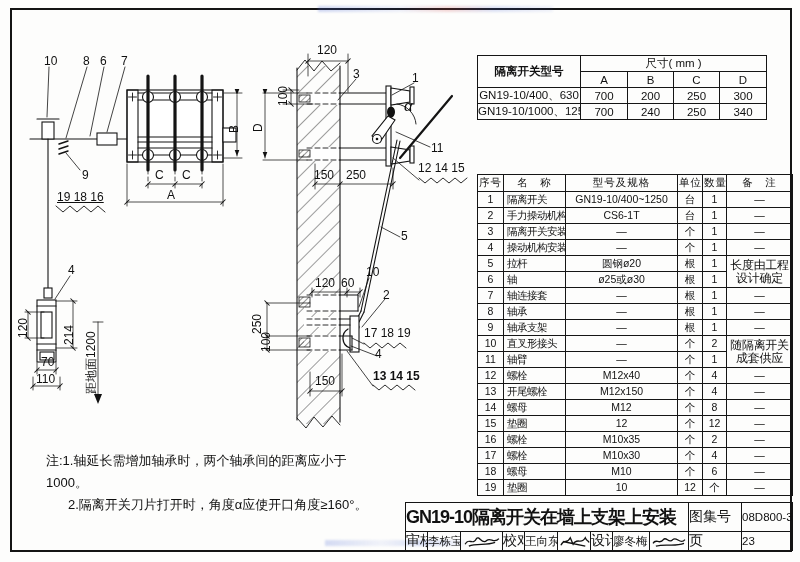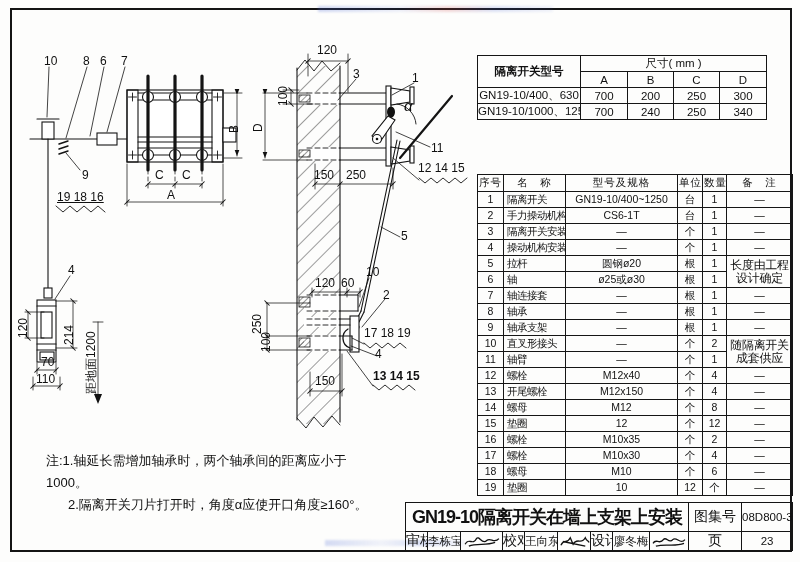--- a/index.html
+++ b/index.html
@@ -25,21 +25,21 @@
   #dimtable .model-h{font-weight:bold;}
   
   #partstable{position:absolute;left:477px;top:174px;width:315px;}
   #partstable td,#partstable th{border:1.3px solid #151515;font-size:10.5px;font-weight:normal;
         text-align:center;padding:0 1px;height:15px;line-height:1.05;overflow:hidden;white-space:nowrap;}
   #partstable th{height:16px;letter-spacing:1px;}
   #partstable td:nth-child(2){text-align:left;padding-left:3px;letter-spacing:-0.5px;}
   #partstable td.rm{white-space:pre-line;font-size:12px;letter-spacing:-0.3px;}
   
   #titleblock{position:absolute;left:405px;top:502px;width:387px;}
-  #titleblock td{border:1.6px solid #141414;text-align:center;padding:0;overflow:hidden;white-space:nowrap;}
+  #titleblock td{border:1.6px solid #141414;padding:0;overflow:hidden;white-space:nowrap;}
   #titleblock .big{font-size:18px;font-weight:bold;letter-spacing:-1px;height:28px;}
   #titleblock .lab{font-size:14px;height:18px;}
   #titleblock .val{font-size:11.5px;height:18px;}
   .sig svg{display:block;margin:0 auto;}
   
   .wm{position:absolute;opacity:.45;filter:blur(1px);pointer-events:none;}
   #wm-top{left:318px;top:6px;width:235px;height:6px;
      background:linear-gradient(90deg,rgba(70,100,210,.55),rgba(70,100,210,.2) 35%,rgba(205,70,70,.45) 55%,rgba(70,100,210,.4) 75%,rgba(70,100,210,.15));}
   #wm-bottom{left:325px;top:540px;width:140px;height:6px;
      background:linear-gradient(90deg,rgba(70,100,210,.5),rgba(70,100,210,.15) 40%,rgba(70,100,210,.45) 70%,rgba(70,100,210,.1));}

